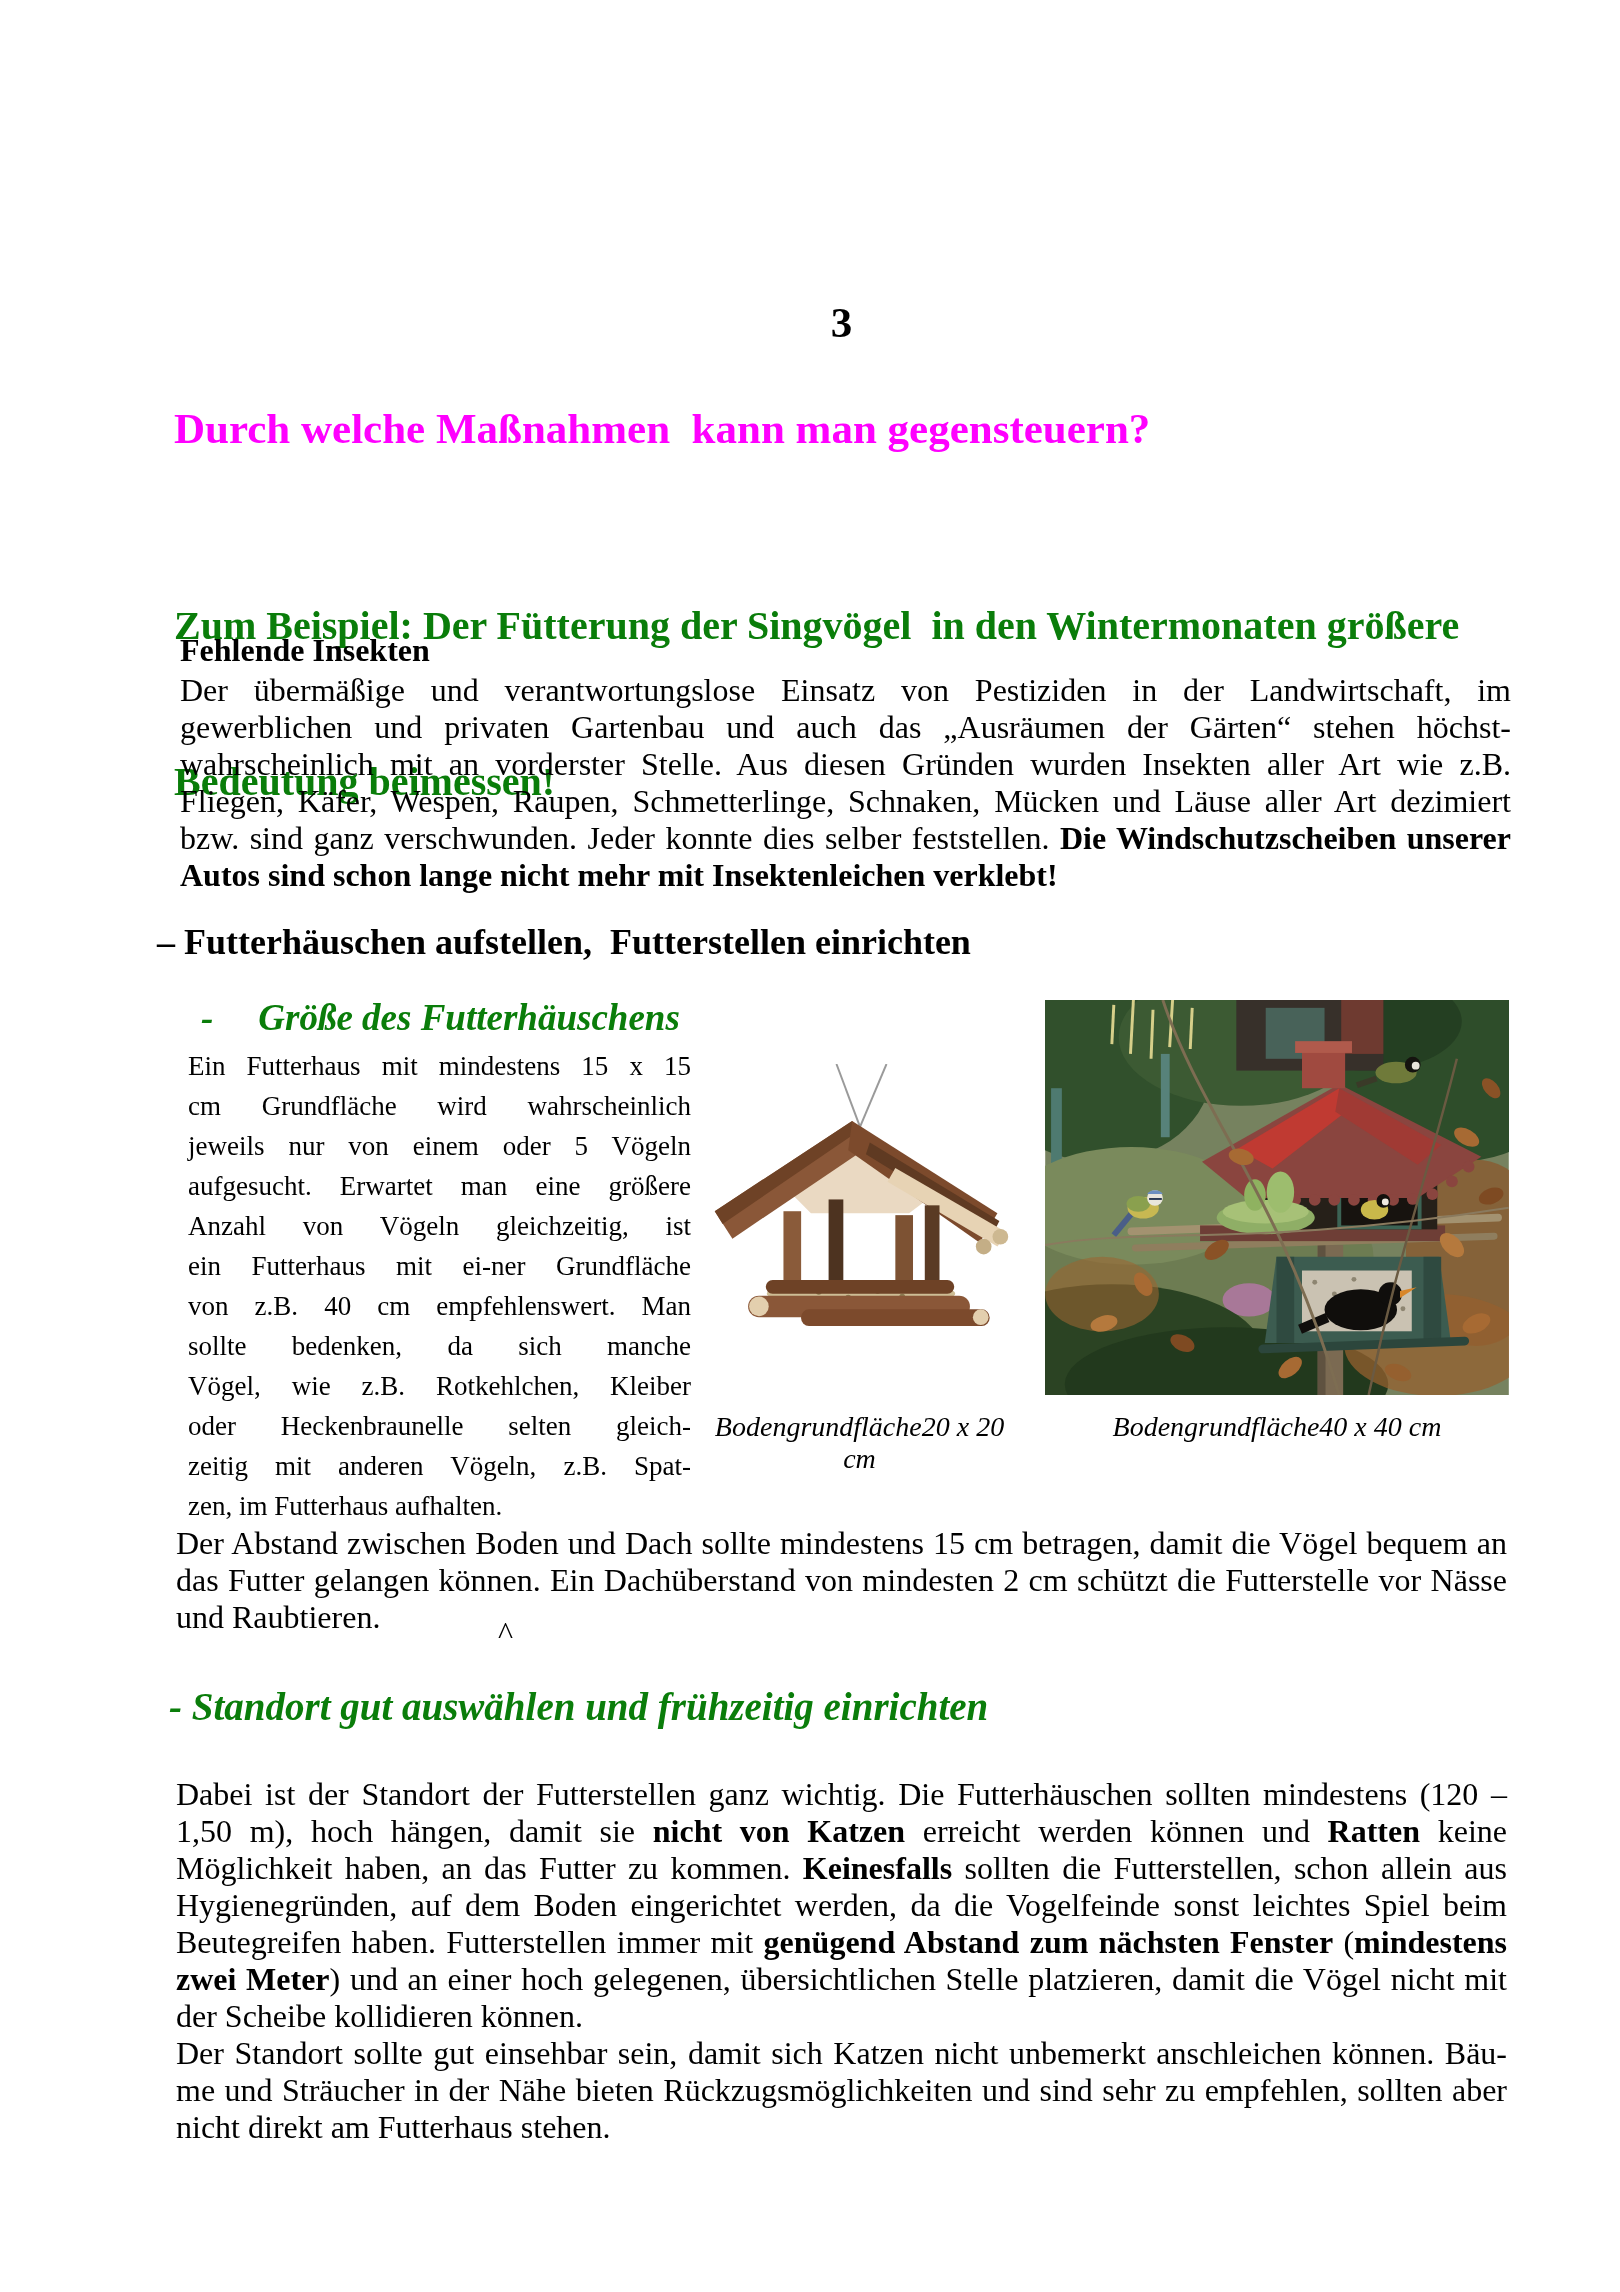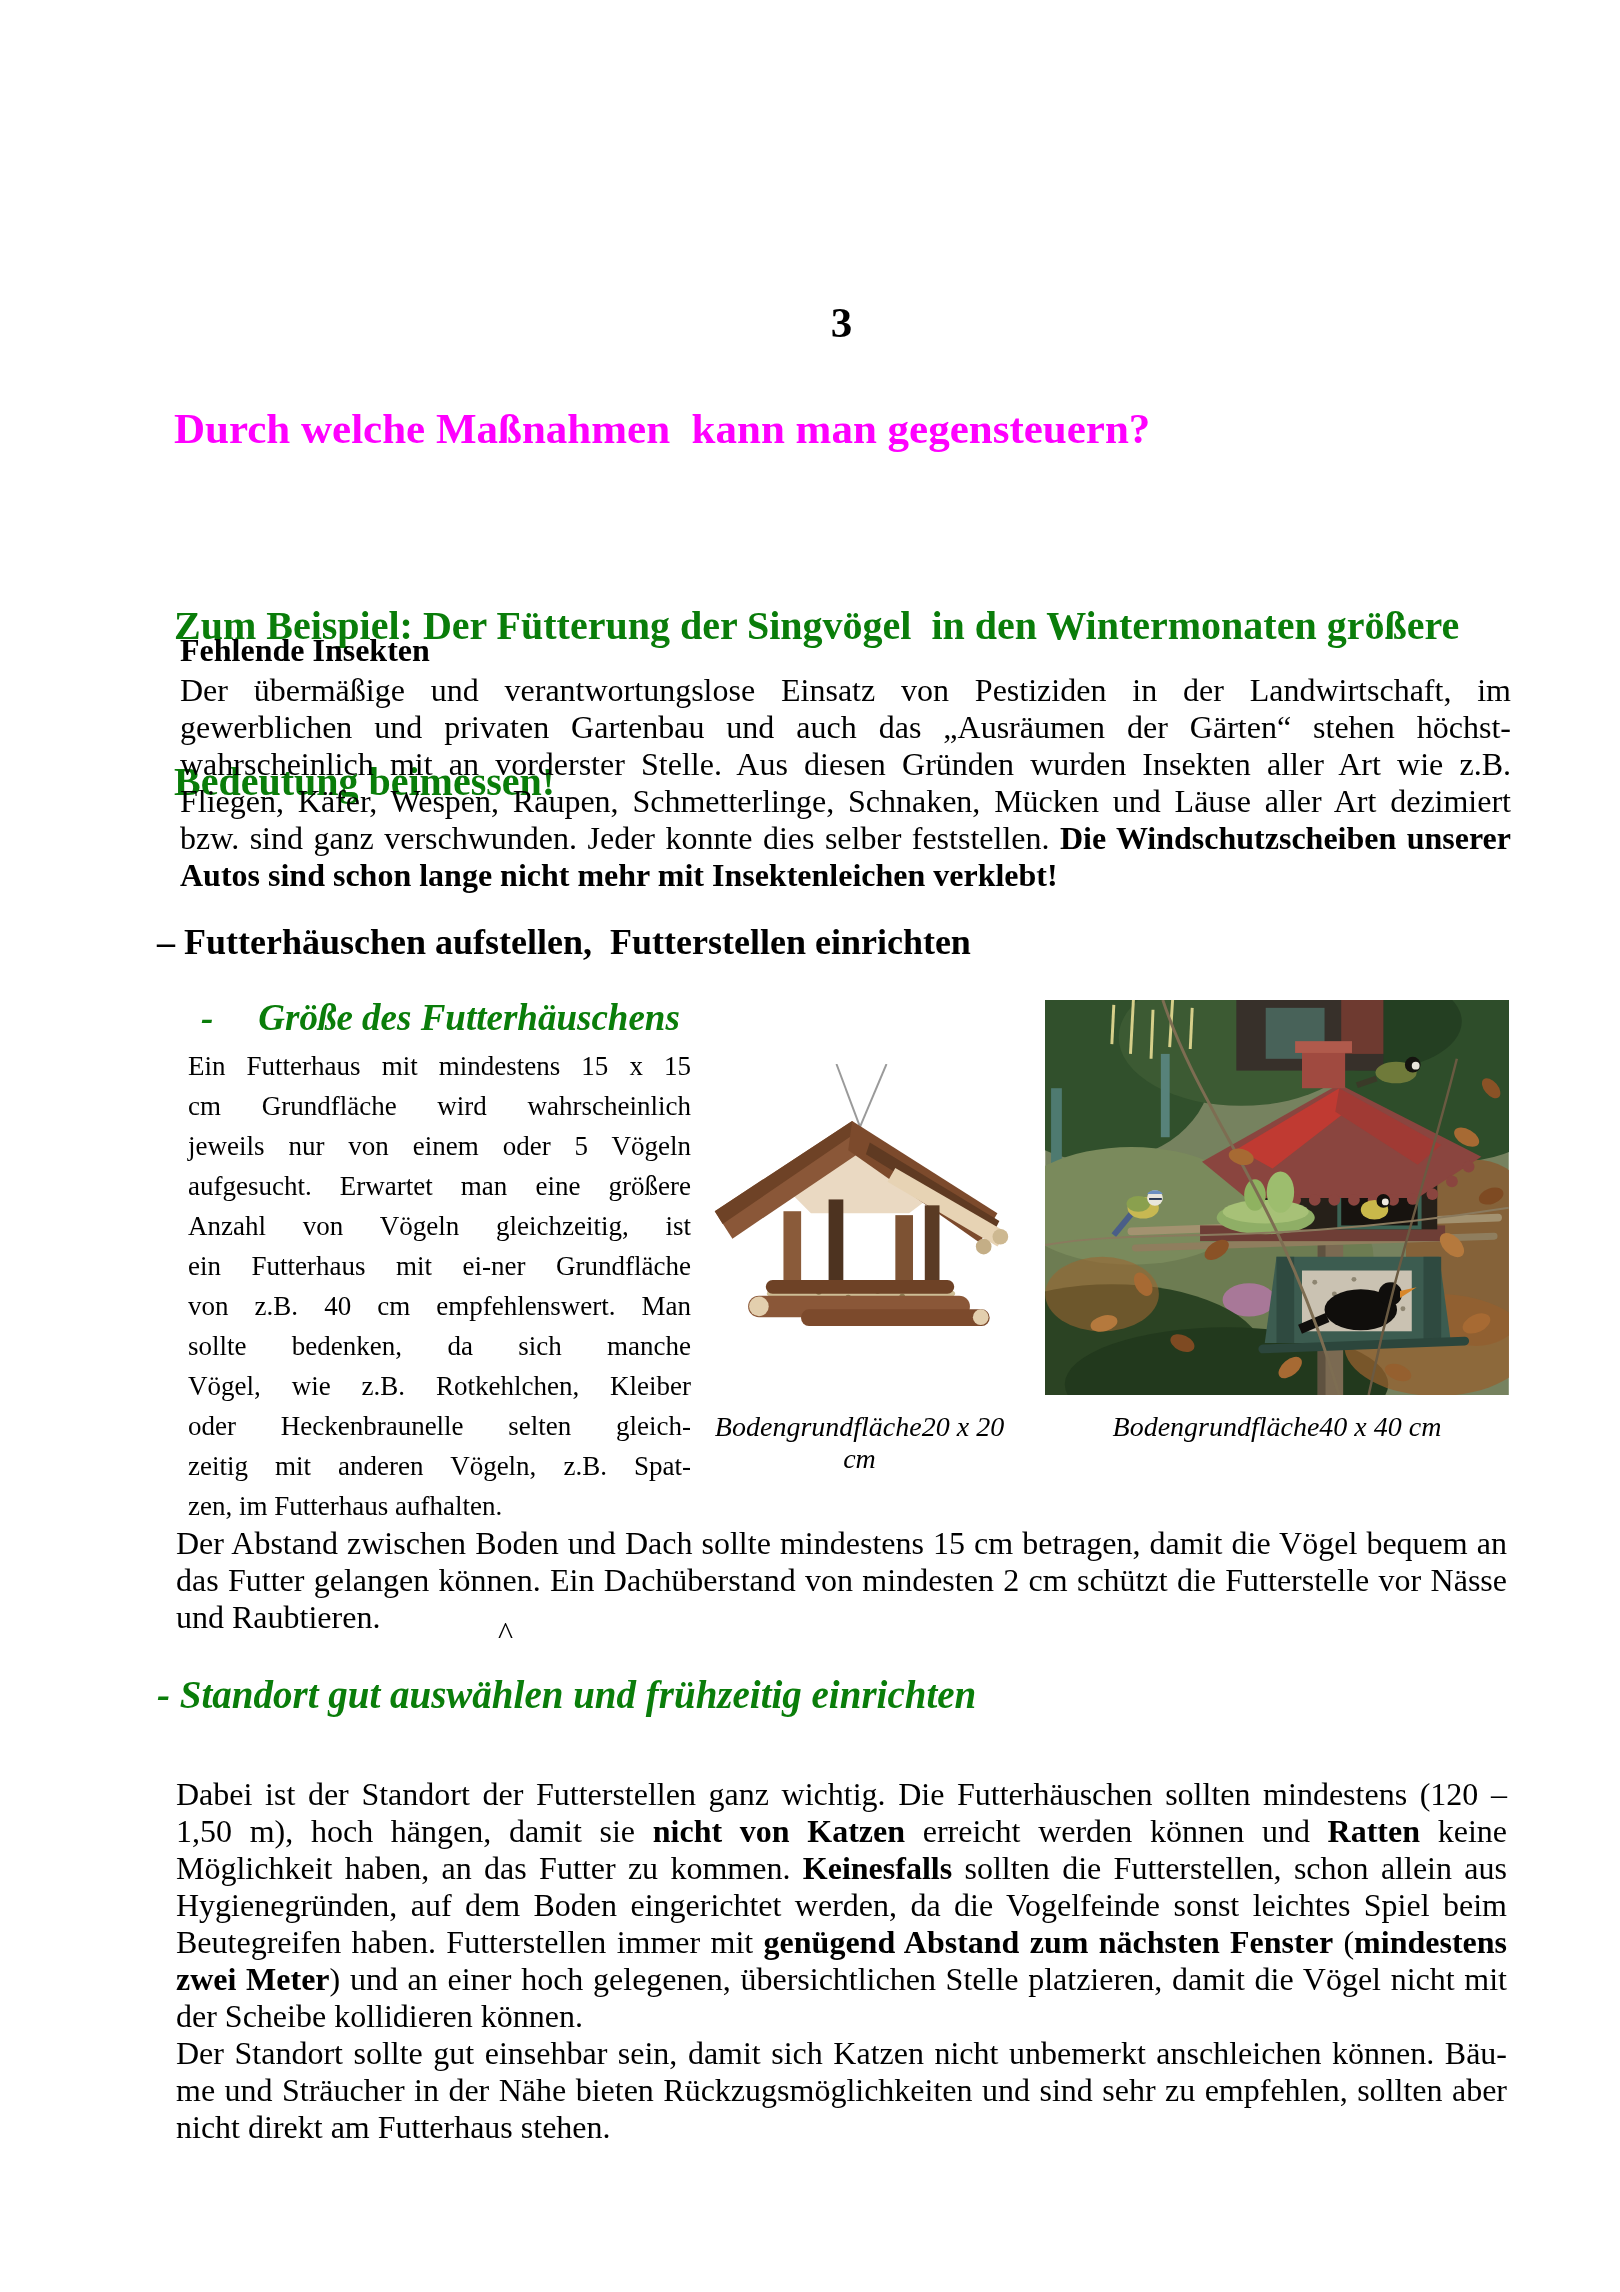--- a/index.html
+++ b/index.html
@@ -43,21 +43,21 @@
 
   .caption{top:1411px;font-size:28px;font-weight:normal;font-style:italic;
     text-align:center;}
   .caption-small{left:698px;width:323px;}
   .caption-large{left:1045px;width:464px;}
 
   .distance{top:1525px;left:176px;width:1331px;}
   .caret{top:1615px;left:498px;font-size:32px;}
 
   .loc-heading{top:1672px;left:157px;width:1402px;font-size:39px;font-weight:bold;
-    font-style:italic;color:var(--green);margin:0;}
+    font-style:italic;color:var(--green);margin:12px;}
   .loc-block{top:1748px;left:176px;width:1331px;margin-top:28px;}
 </style>
 </head>
 <body>
 
 <div class="page">
 
   <div class="abs page-number">3</div>
 
   <h1 class="abs title pre">Durch welche Maßnahmen  kann man gegensteuern?</h1>

